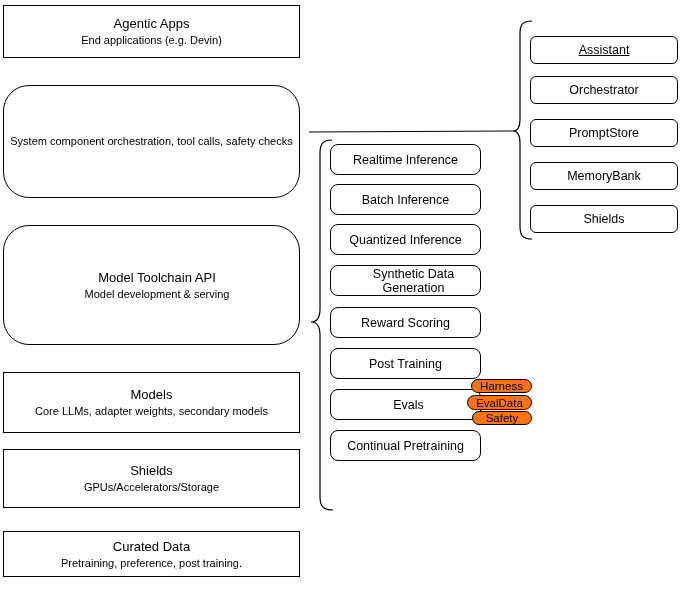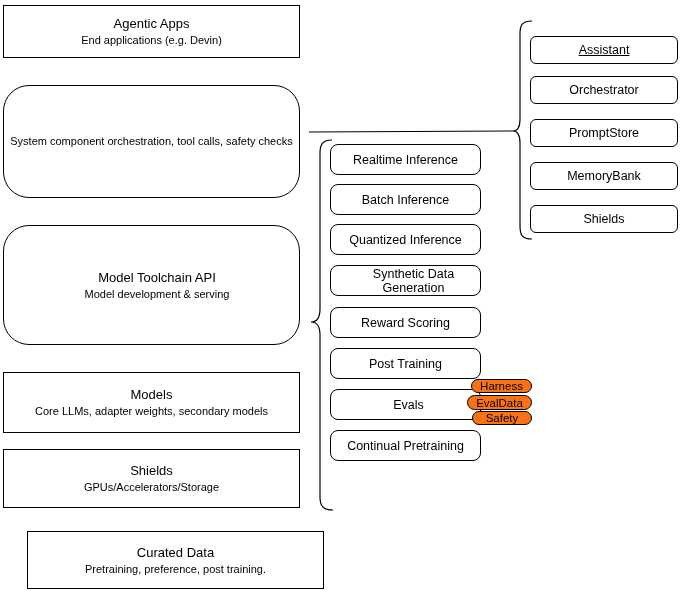--- a/index.html
+++ b/index.html
@@ -95,21 +95,21 @@
   <div class="box left-box" style="top:372px; height:61px;">
     <div class="node-title">Models</div>
     <div class="node-subtitle">Core LLMs, adapter weights, secondary models</div>
   </div>
 
   <div class="box left-box" style="top:449px; height:59px;">
     <div class="node-title">Shields</div>
     <div class="node-subtitle">GPUs/Accelerators/Storage</div>
   </div>
 
-  <div class="box left-box" style="top:531px; height:58px;margin-left:24px;">
+  <div class="box left-box" style="top:531px; height:46px;">
     <div class="node-title">Curated Data</div>
     <div class="node-subtitle">Pretraining, preference, post training.</div>
   </div>
 
   <div class="box mid-box" style="top:144px;">Realtime Inference</div>
   <div class="box mid-box" style="top:184px;">Batch Inference</div>
   <div class="box mid-box" style="top:224px;">Quantized Inference</div>
   <div class="box mid-box" style="top:265px;padding-left:16px;">Synthetic Data Generation</div>
   <div class="box mid-box" style="top:307px;">Reward Scoring</div>
   <div class="box mid-box" style="top:348px;">Post Training</div>

